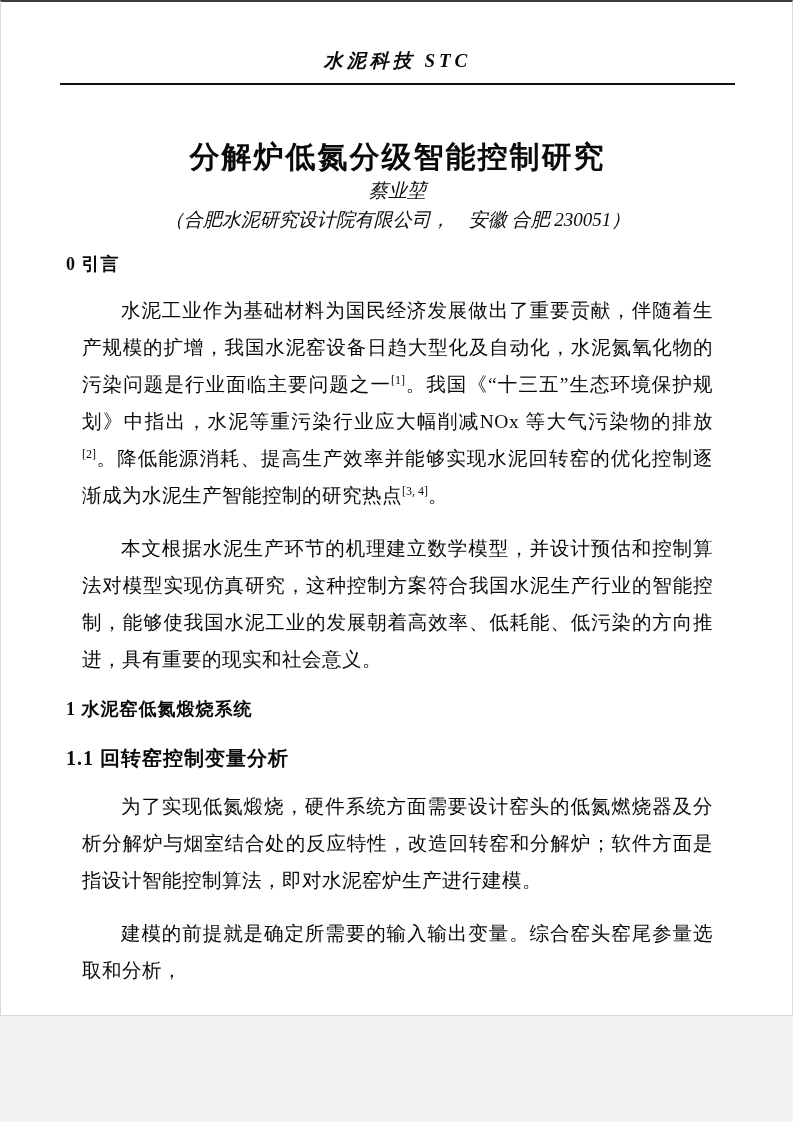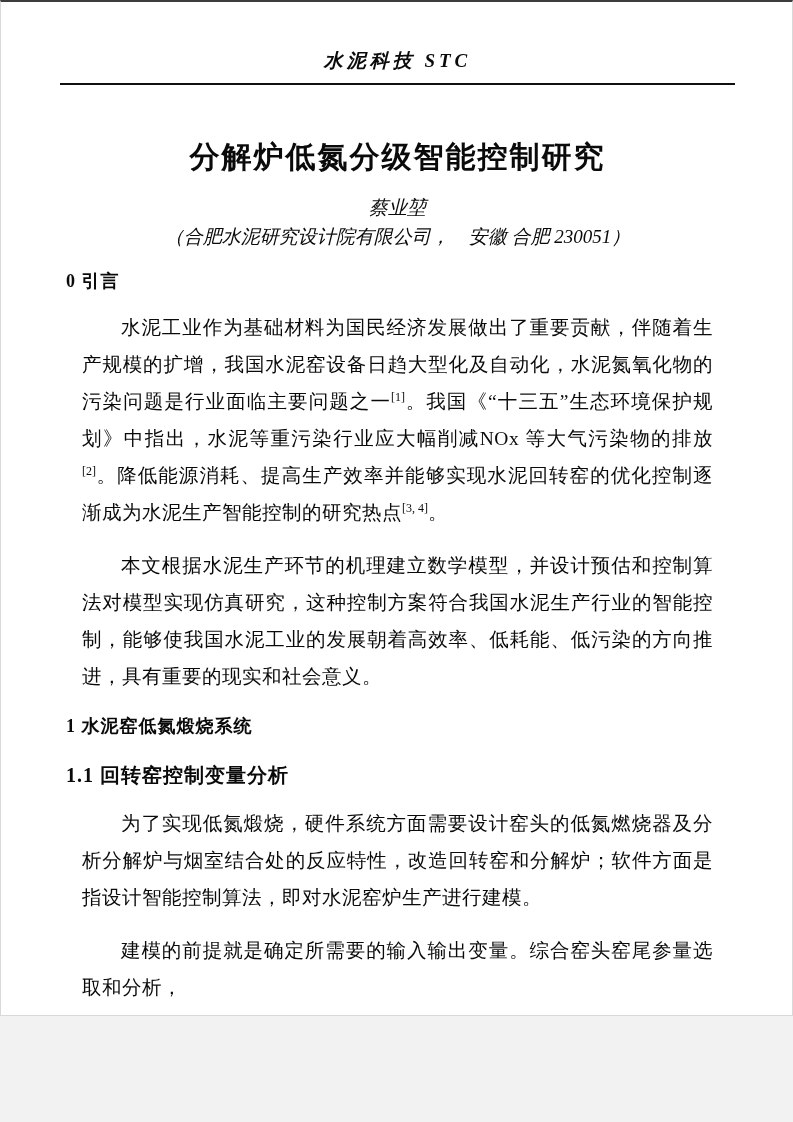--- a/index.html
+++ b/index.html
@@ -31,21 +31,20 @@
   }
   .paper-title{
     margin-top:52px;
     text-align:center;
     font-size:30px;
     font-weight:700;
     letter-spacing:2px;
     font-family:"Liberation Sans","DejaVu Sans",sans-serif;
   }
   .author{
-    margin-top:17px;
     text-align:center;
     font-size:19px;
     font-style:italic;
   }
   .affiliation{
     margin-top:3px;
     text-align:center;
     font-size:19px;
     font-style:italic;
     white-space:pre-wrap;

